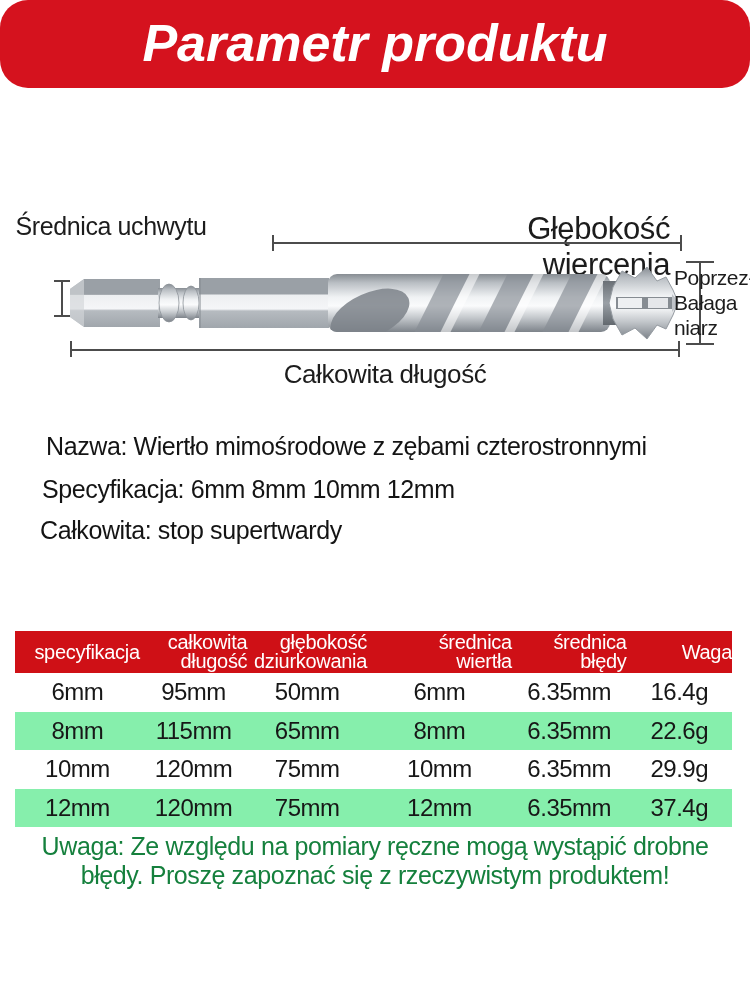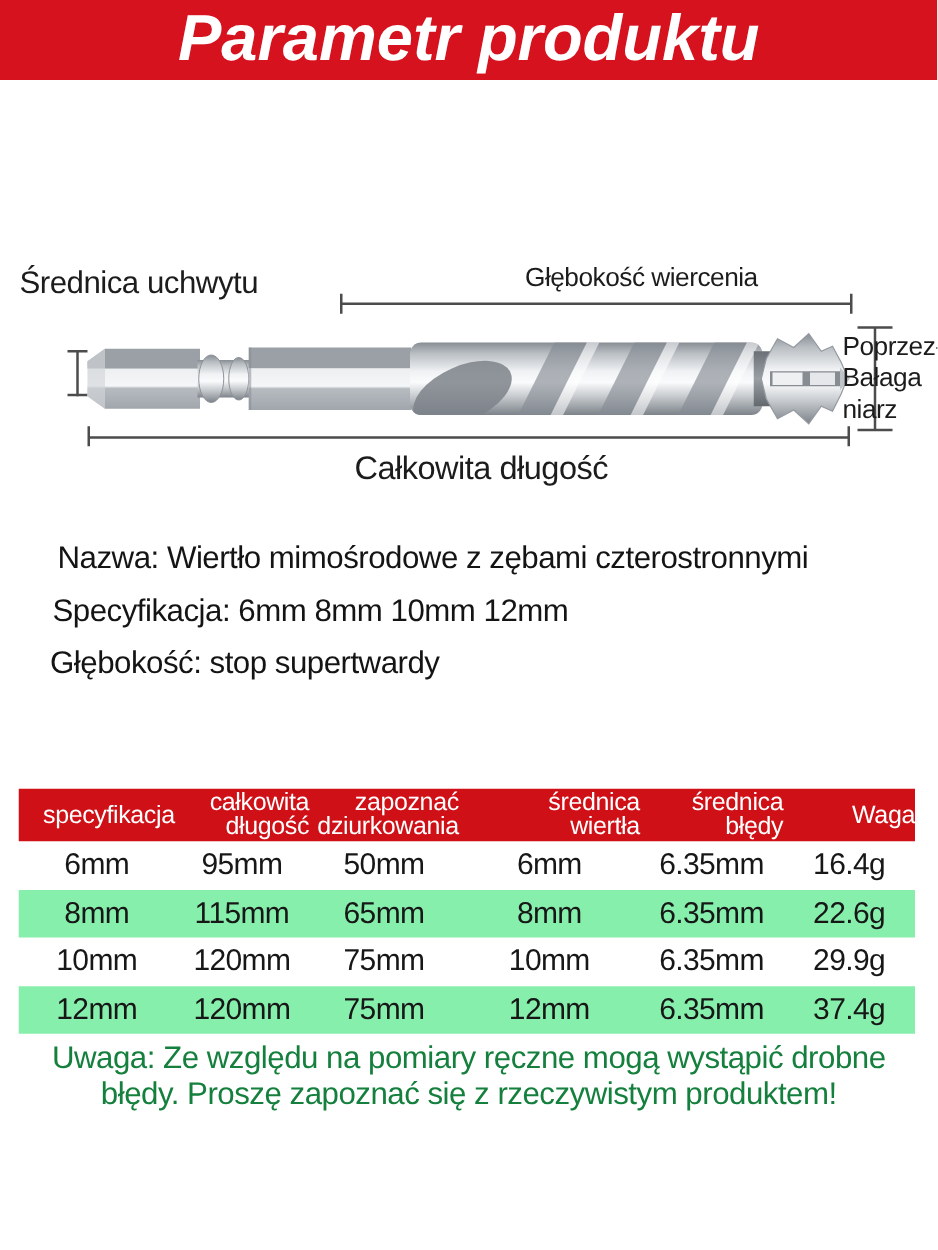--- a/index.html
+++ b/index.html
@@ -4,31 +4,31 @@
 <style>
   * { margin:0; padding:0; box-sizing:border-box; }
   html,body { background:#ffffff; }
   #page {
     position:relative; width:750px; height:1000px; margin:0 auto;
     background:#ffffff; overflow:hidden;
     font-family:"Liberation Sans", sans-serif; color:#1a1a1a;
   }
   
   .banner {
-    position:absolute; left:0; top:0; width:750px; height:64px;
-    background:#d5121e; display:flex; align-items:center; justify-content:center;
+    position:absolute; left:0; top:0; width:750px; height:88px;
+    background:#d5121e; display:flex; align-items:center; justify-content:center;border-radius:28px;
   }
   .banner h1 {
     color:#ffffff; font-size:52px; font-weight:bold; font-style:italic;
     letter-spacing:0px; transform:translateY(-1px);
   }
   
   .diag-label { position:absolute; color:#1c1c1c; letter-spacing:-0.4px; }
   .lbl-shank  { left:4px;  top:211px; width:214px; text-align:center; font-size:25px; line-height:31px; }
-  .lbl-depth  { left:420px; top:211px; width:250px; text-align:left; font-size:21px; }
+  .lbl-depth  { left:420px; top:211px; width:250px; text-align:right; font-size:31px; }
   .lbl-tip    { left:674px; top:265px; width:76px; text-align:left; font-size:21px; line-height:25px; z-index:3; }
   .lbl-length { left:255px; top:359px; width:260px; text-align:center; font-size:26px; }
   .mline { position:absolute; background:#4c4c4c; z-index:1; }
   
   .spec-line { position:absolute; font-size:25px; letter-spacing:-0.4px; color:#141414; }
   .spec-1 { left:46px; top:432px; }
   .spec-2 { left:42px; top:475px; }
   .spec-3 { left:40px; top:516px; }
   
   .spec-table { position:absolute; left:15px; top:631px; width:717px; }
@@ -147,33 +147,33 @@
 
       <rect x="556" y="40" width="58" height="12" fill="#868c92"></rect>
       <rect x="558" y="41" width="24" height="10" fill="#eef0f2"></rect>
       <rect x="588" y="41" width="20" height="10" fill="#e5e7ea"></rect>
       <polygon points="612,37 620,46 612,55" fill="#c0c4c9"></polygon>
     </svg>
   </div>
 
   <div class="spec-line spec-1">Nazwa: Wiertło mimośrodowe z zębami czterostronnymi</div>
   <div class="spec-line spec-2">Specyfikacja: 6mm 8mm 10mm 12mm</div>
-  <div class="spec-line spec-3">Głębokość: stop supertwardy</div>
+  <div class="spec-line spec-3">Całkowita: stop supertwardy</div>
 
   <div class="spec-table">
     <div class="t-head">
       <div class="th c1">
         <span>specyfikacja</span>
       </div>
       <div class="th c2">
         <span>całkowita</span>
         <span>długość</span>
       </div>
       <div class="th c3">
-        <span>zapoznać</span>
+        <span>głębokość</span>
         <span>dziurkowania</span>
       </div>
       <div class="th c4">
         <span>średnica</span>
         <span>wiertła</span>
       </div>
       <div class="th c5">
         <span>średnica</span>
         <span>błędy</span>
       </div>

